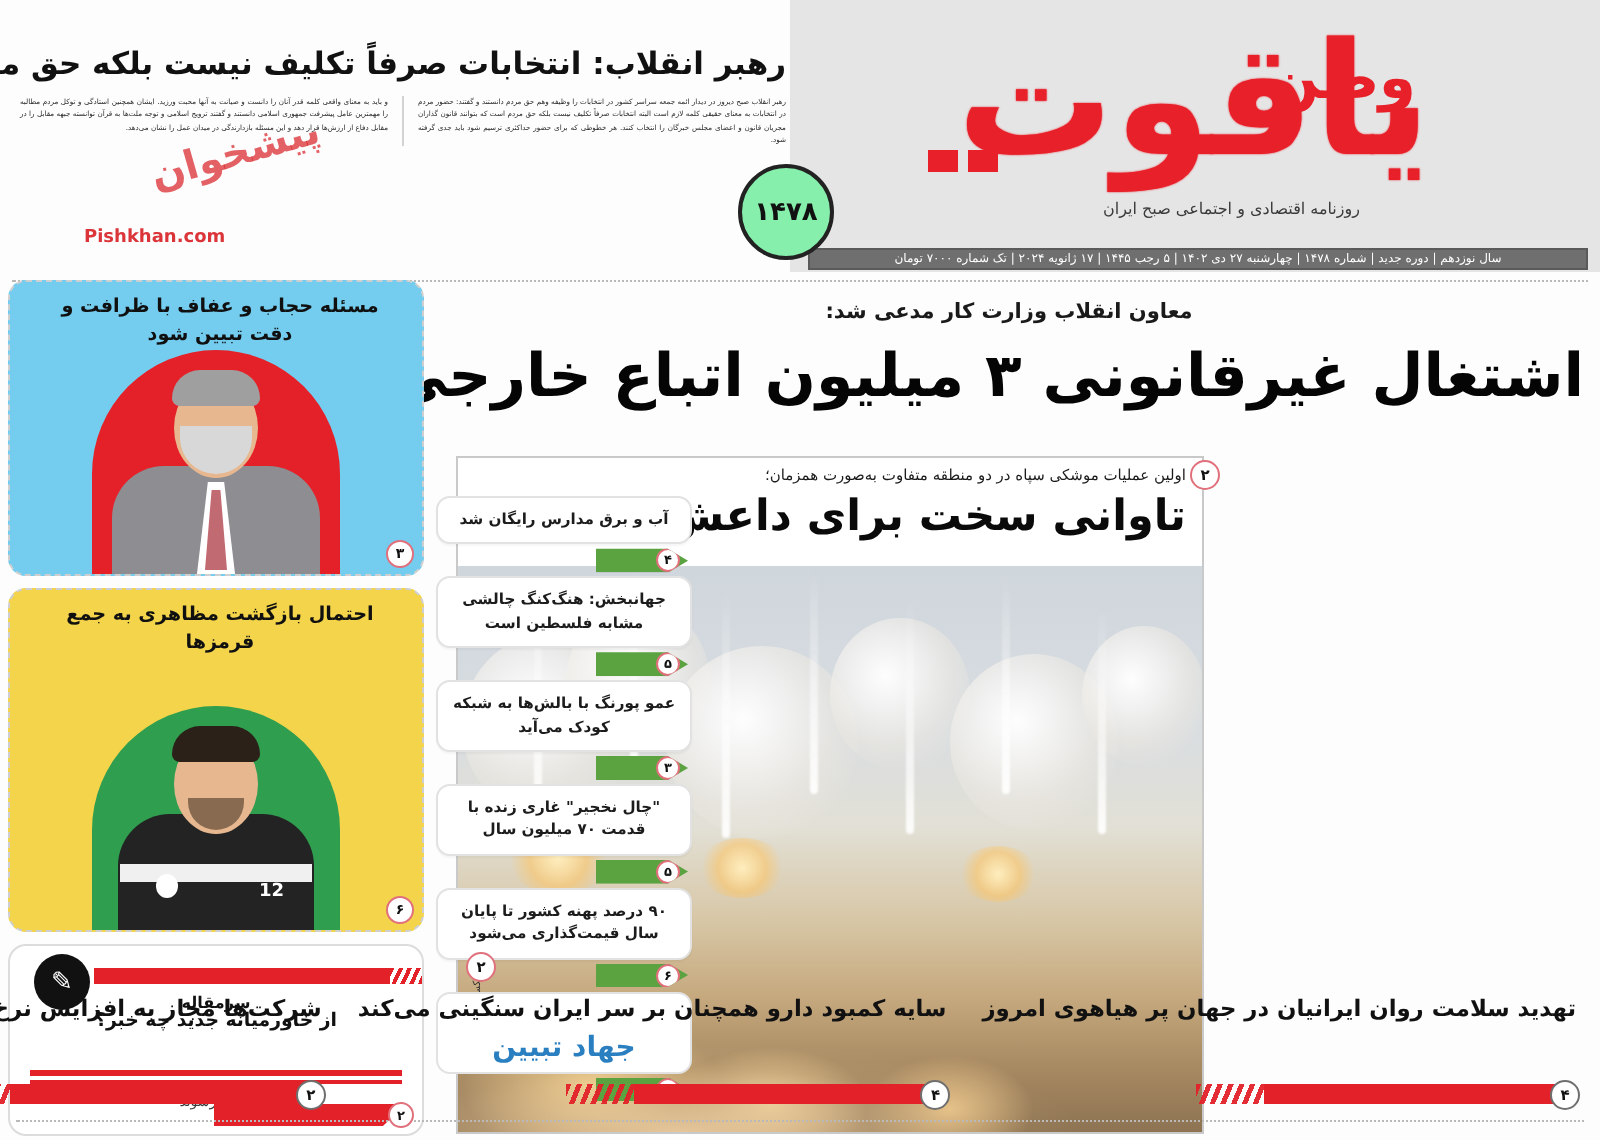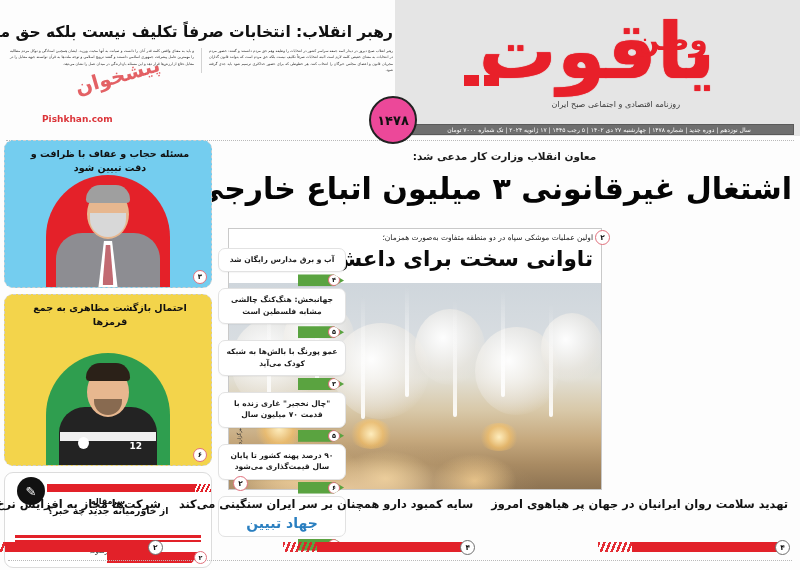--- a/index.html
+++ b/index.html
@@ -53,25 +53,25 @@
   .logo-dots i { display: block; width: 15px; height: 11px; background: #e8202a; }
   .logo-tagline {
     position: absolute;
     top: 100px; right: 120px;
     font-size: 8px;
     color: #3a3a3a;
     letter-spacing: 0.5px;
   }
   .issue-badge {
     position: absolute;
-    top: 96px; right: 383px;
+    top: 82px; right: 383px;
     width: 48px; height: 48px;
     border-radius: 50%;
     border: 2px solid #222;
-    background: #ec4899;
+    background: #86efac;
     display: flex; align-items: center; justify-content: center;
     font-size: 13px; font-weight: bold; color: #111;
     z-index: 6;
   }
   .date-bar {
     position: absolute;
     top: 124px; right: 6px;
     width: 390px; height: 11px;
     background: #6f6f6f;
     color: #fff;
@@ -157,21 +157,21 @@
     line-height: 1.25;
     margin-top: 8px;
     letter-spacing: -0.6px;
     white-space: nowrap;
   }
 
   
   .photo-block {
     position: absolute;
     top: 228px; right: 198px;
-    width: 374px; height: 262px;
+    width: 374px; height: 339px;
     border: 1px solid #c9c9c9;
     background: #fff;
     overflow: hidden;
   }
   .photo-kicker {
     position: absolute;
     top: 4px; right: 8px; left: 8px;
     font-size: 7.5px;
     color: #1b1b1b;
     text-align: right;

